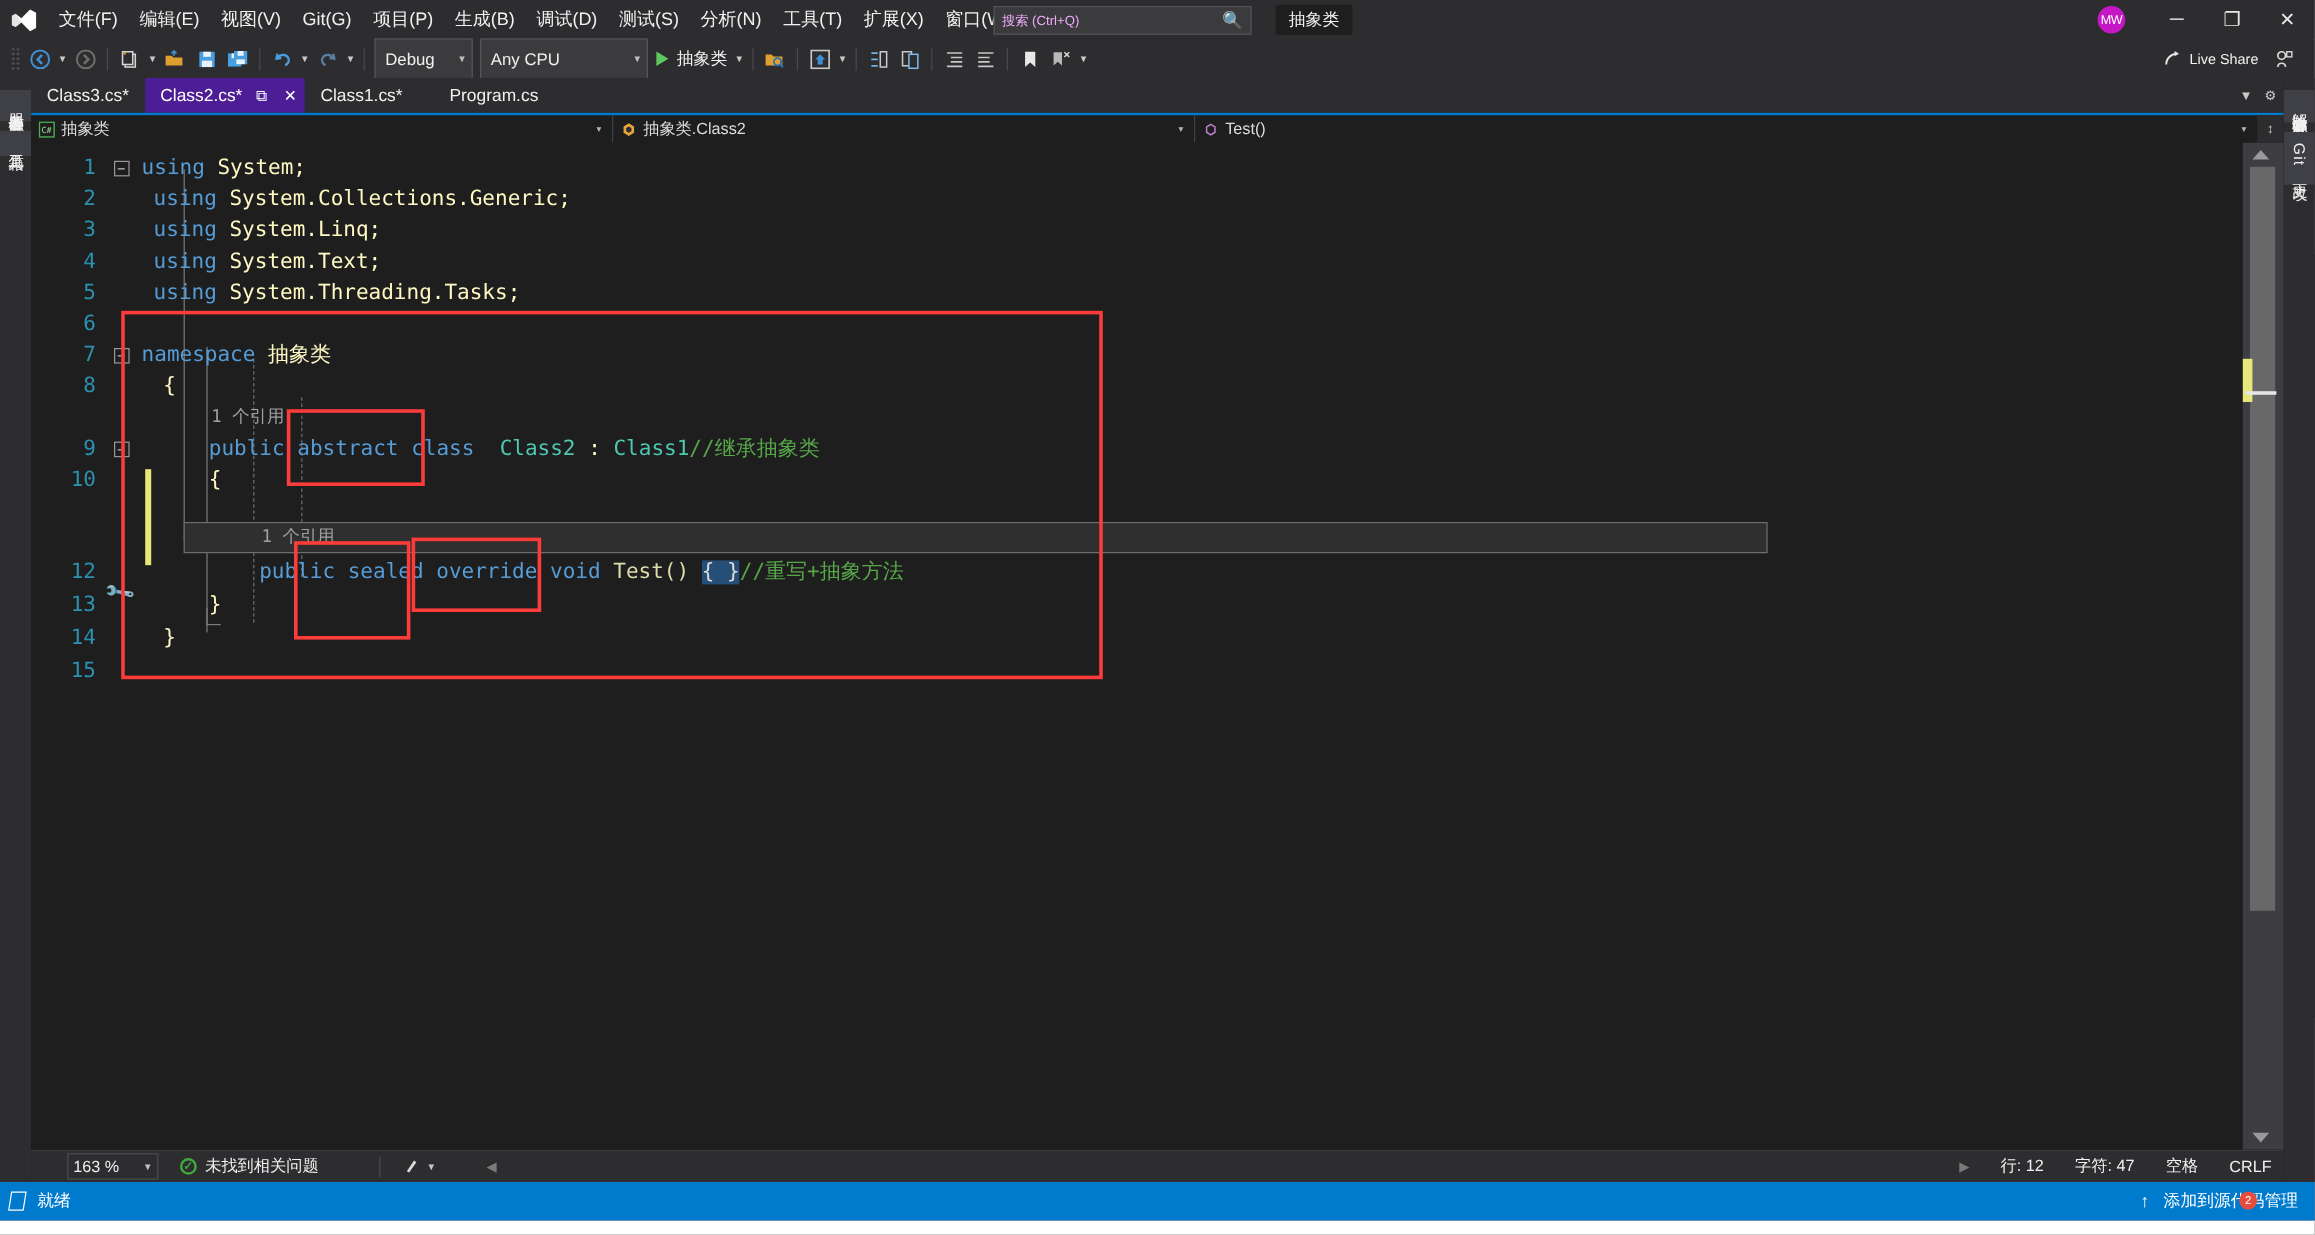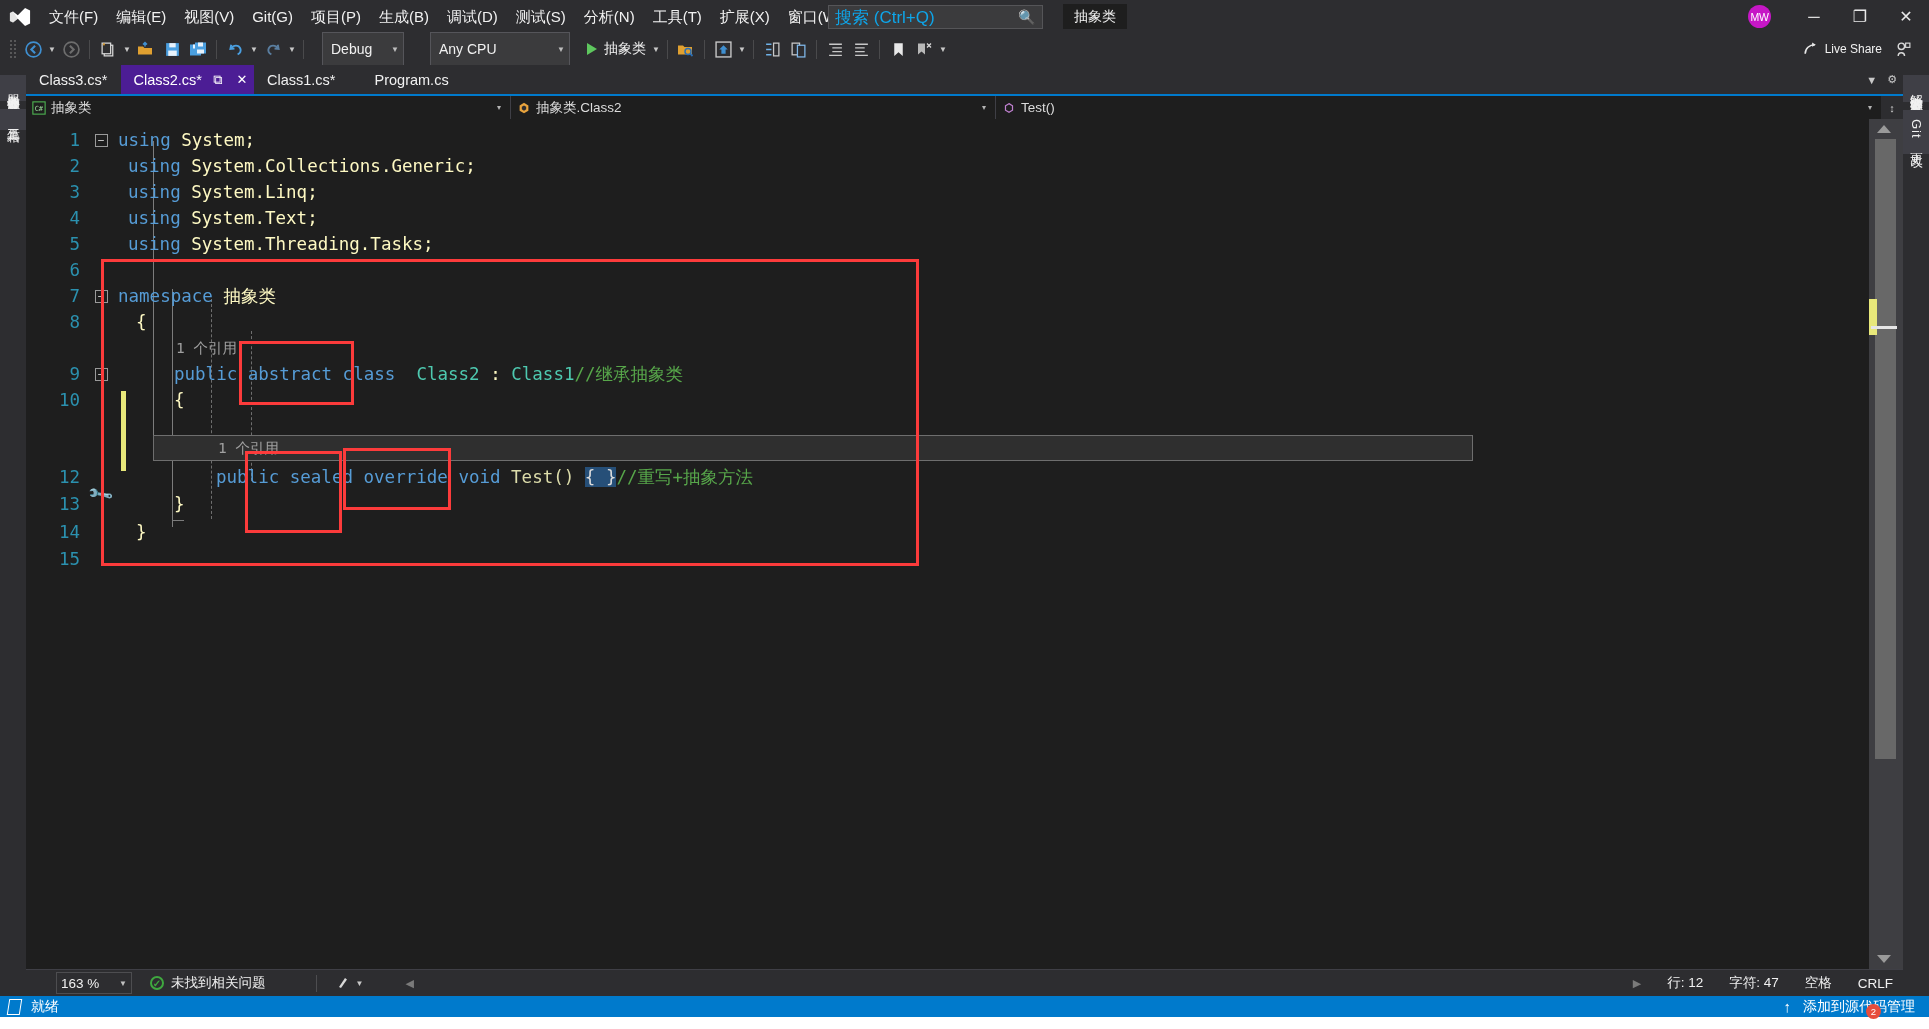--- a/index.html
+++ b/index.html
@@ -47,22 +47,22 @@
     position: absolute;
     left: 828px; top: 5px;
     width: 215px; height: 24px;
     background: #3b3b3d;
     border: 1px solid #555558;
     display: flex; align-items: center;
     padding: 0 6px;
   }
   .search-box .ph {
     flex: 1;
-    font-size: 17px;
-    color: #0ea5e9;
+    font-size: 11px;
+    color: #f0abfc;
     white-space: nowrap;
     overflow: hidden;
   }
   .search-box .mag { color: #dcdcdc; font-size: 14px; }
 
   .sln-chip {
     position: absolute;
     left: 1063px; top: 4px;
     height: 25px; line-height: 25px;
     padding: 0 11px;
@@ -128,21 +128,21 @@
     margin: 0 5px;
   }
   .combo {
     height: 35px;
     background: #3b3b3d;
     border: 1px solid #55555a;
     display: flex; align-items: center;
     padding: 0 4px 0 8px;
     color: #f1f1f1;
     font-size: 14px;
-    margin: 0 13px;
+    margin: 0 3px;
   }
   .combo .lbl { flex: 1; white-space: nowrap; }
   .combo .arw { font-size: 8px; color: #bdbdbd; padding-left: 8px; }
   .run-btn {
     display: flex; align-items: center;
     height: 24px; padding: 0 4px;
     color: #f1f1f1; font-size: 14px;
   }
   .tri-play {
     width: 0; height: 0;
@@ -430,21 +430,21 @@
   .estat-sep { width:1px;height:17px;background:#4d4d50;margin-left:50px; }
   .estat-right {
     margin-left: auto;
     display: flex; align-items: center;
     padding-right: 10px;
   }
   .estat-right .cell { margin-left: 26px; white-space: nowrap; }
 
   
   .statusbar {
-    height: 21px;
+    height: 32px;
     background: #007acc;
     display: flex; align-items: center;
     flex: 0 0 auto;
     color: #ffffff;
     font-size: 14px;
     position: relative;
   }
   .sb-left { display: flex; align-items: center; padding-left: 8px; }
   .sb-icon {
     width: 13px; height: 16px;

